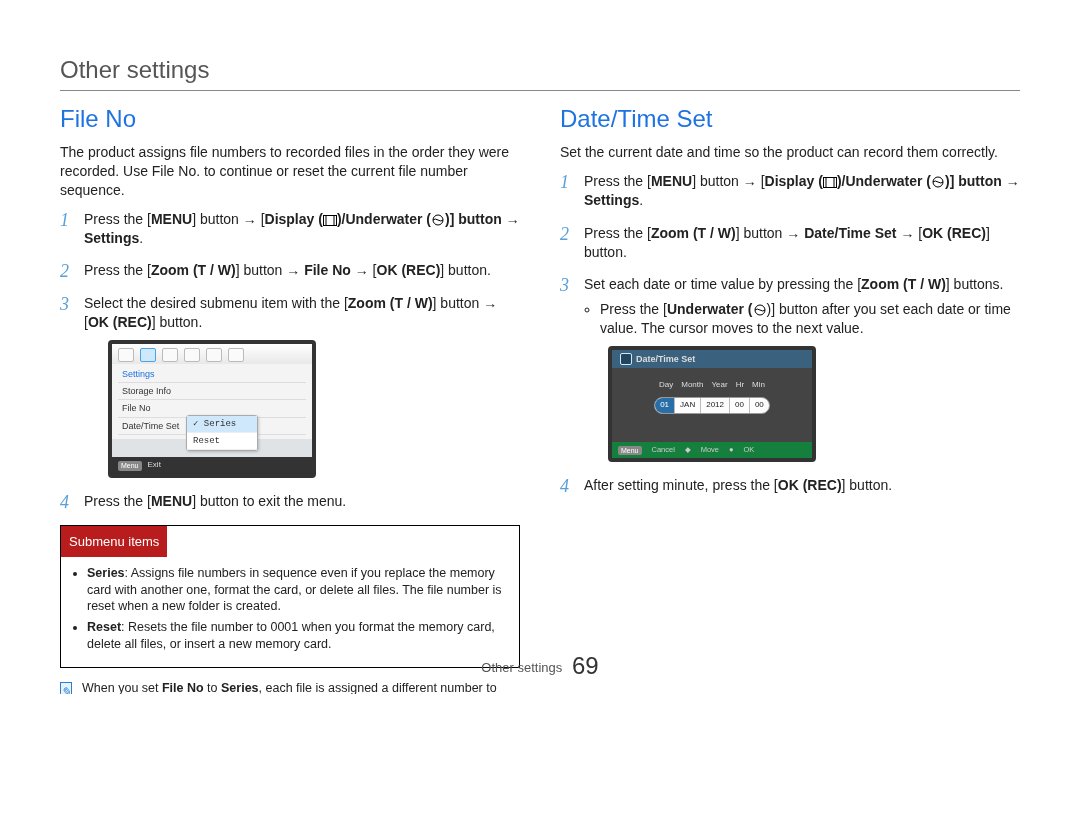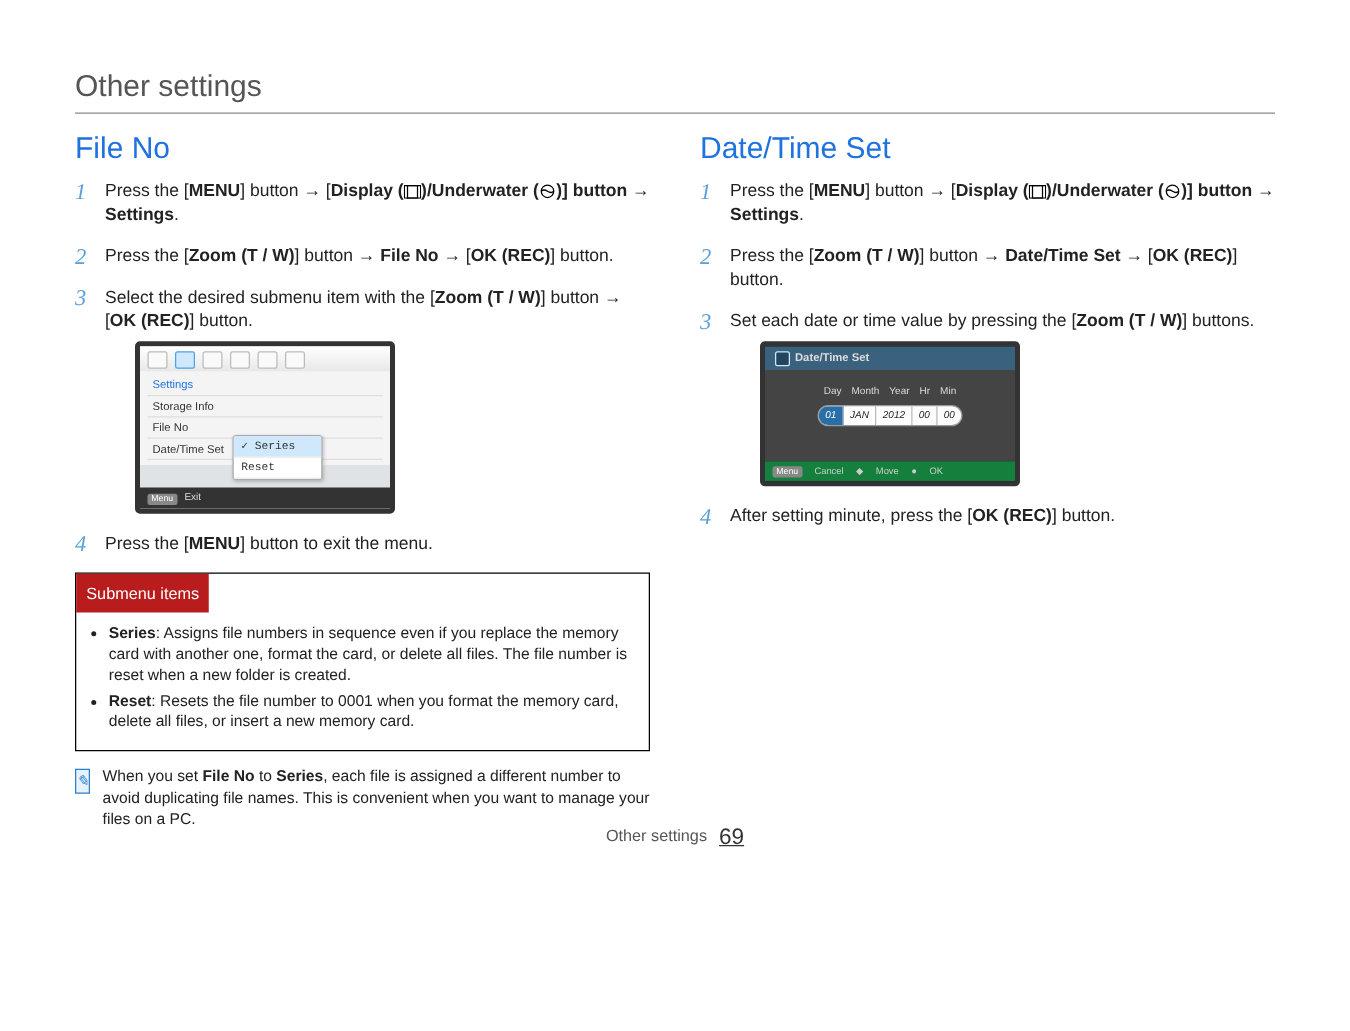--- a/index.html
+++ b/index.html
@@ -210,21 +210,20 @@
   }
   .ui2-vals {
     display: inline-flex;
     gap: 0;
     border: 1px solid #999;
     border-radius: 10px;
     overflow: hidden;
     background: #fdfdfd;
     color: #222;
     align-items: center;
-    font-style: italic;
   }
   .ui2-vals span {
     padding: 2px 5px;
     border-right: 1px solid #bbb;
     font-size: 8px;
   }
   .ui2-vals span:last-child { border-right: 0; }
   .ui2-vals span.sel {
     background: #2a6ea8; color: #fff;
   }
@@ -239,35 +238,36 @@
   }
 
   .footer {
     position: absolute;
     bottom: 14px;
     left: 0; right: 0;
     text-align: center;
     font-size: 13px;
     color: #555;
   }
-  .footer .num { font-size: 18px; color: #333; margin-left: 6px; vertical-align: -2px; text-decoration: underline; }
+  .footer .num { font-size: 24px; color: #333; margin-left: 6px; vertical-align: -2px; }
 
   svg.inline-icon { vertical-align: -2px; }
 </style>
 </head>
 <body>
 
 <div class="page">
 
   <div class="page-header">Other settings</div>
 
   <div class="cols">
 
     <div class="col">
       <h2 class="section-title">File No</h2>
+      <p class="intro">The product assigns file numbers to recorded files in the order they were recorded. Use File No. to continue or reset the current file number sequence.</p>
 
       <ol class="steps">
         <li>
           <span>Press the [</span><span class="bold">MENU</span><span>] button </span><span class="arrow">→</span><span> [</span><span class="bold">Display (</span><svg class="inline-icon" width="14" height="11">
               <rect x="0.5" y="0.5" width="13" height="10" fill="none" stroke="#000"></rect>
               <rect x="3" y="0.5" width="8" height="10" fill="none" stroke="#000"></rect>
             </svg><span class="bold">)/</span><span class="bold">Underwater (</span><svg class="inline-icon" width="14" height="12">
               <circle cx="7" cy="6" r="5" fill="none" stroke="#000"></circle>
               <path d="M2 6 Q4 4 7 6 T12 6" fill="none" stroke="#000"></path>
             </svg><span class="bold">)] button </span><span class="arrow">→</span><span> </span><span class="bold">Settings</span><span>.</span>
@@ -328,38 +328,47 @@
       <div class="note-row">
         <div class="note-icon">✎</div>
         <div>
           <span>When you set </span><span class="bold">File No</span><span> to </span><span class="bold">Series</span><span>, each file is assigned a different number to avoid duplicating file names. This is convenient when you want to manage your files on a PC.</span>
         </div>
       </div>
     </div>
 
     <div class="col">
       <h2 class="section-title">Date/Time Set</h2>
+      <p class="intro">Set the current date and time so the product can record them correctly.</p>
 
       <ol class="steps">
         <li>
           <span>Press the [</span><span class="bold">MENU</span><span>] button </span><span class="arrow">→</span><span> [</span><span class="bold">Display (</span><svg class="inline-icon" width="14" height="11">
               <rect x="0.5" y="0.5" width="13" height="10" fill="none" stroke="#000"></rect>
               <rect x="3" y="0.5" width="8" height="10" fill="none" stroke="#000"></rect>
             </svg><span class="bold">)/</span><span class="bold">Underwater (</span><svg class="inline-icon" width="14" height="12">
               <circle cx="7" cy="6" r="5" fill="none" stroke="#000"></circle>
               <path d="M2 6 Q4 4 7 6 T12 6" fill="none" stroke="#000"></path>
             </svg><span class="bold">)] button </span><span class="arrow">→</span><span> </span><span class="bold">Settings</span><span>.</span>
         </li>
 
         <li>
           <span>Press the [</span><span class="bold">Zoom (T / W)</span><span>] button </span><span class="arrow">→</span><span> </span><span class="bold">Date/Time Set</span><span> </span><span class="arrow">→</span><span> [</span><span class="bold">OK (REC)</span><span>] button.</span>
         </li>
 
         <li>
           <span>Set each date or time value by pressing the [</span><span class="bold">Zoom (T / W)</span><span>] buttons.</span>
+          <ul class="sub-bullets">
+            <li>
+              <span>Press the [</span><span class="bold">Underwater (</span><svg class="inline-icon" width="14" height="12">
+                  <circle cx="7" cy="6" r="5" fill="none" stroke="#000"></circle>
+                  <path d="M2 6 Q4 4 7 6 T12 6" fill="none" stroke="#000"></path>
+                </svg><span>)] button after you set each date or time value. The cursor moves to the next value.</span>
+            </li>
+          </ul>
 
           <div class="ui-mock2">
             <div class="ui2-top">
               <span>Date/Time Set</span>
             </div>
             <div class="ui2-body">
               <div class="ui2-labels">
                 <span>Day</span>
                 <span>Month</span>
                 <span>Year</span>

